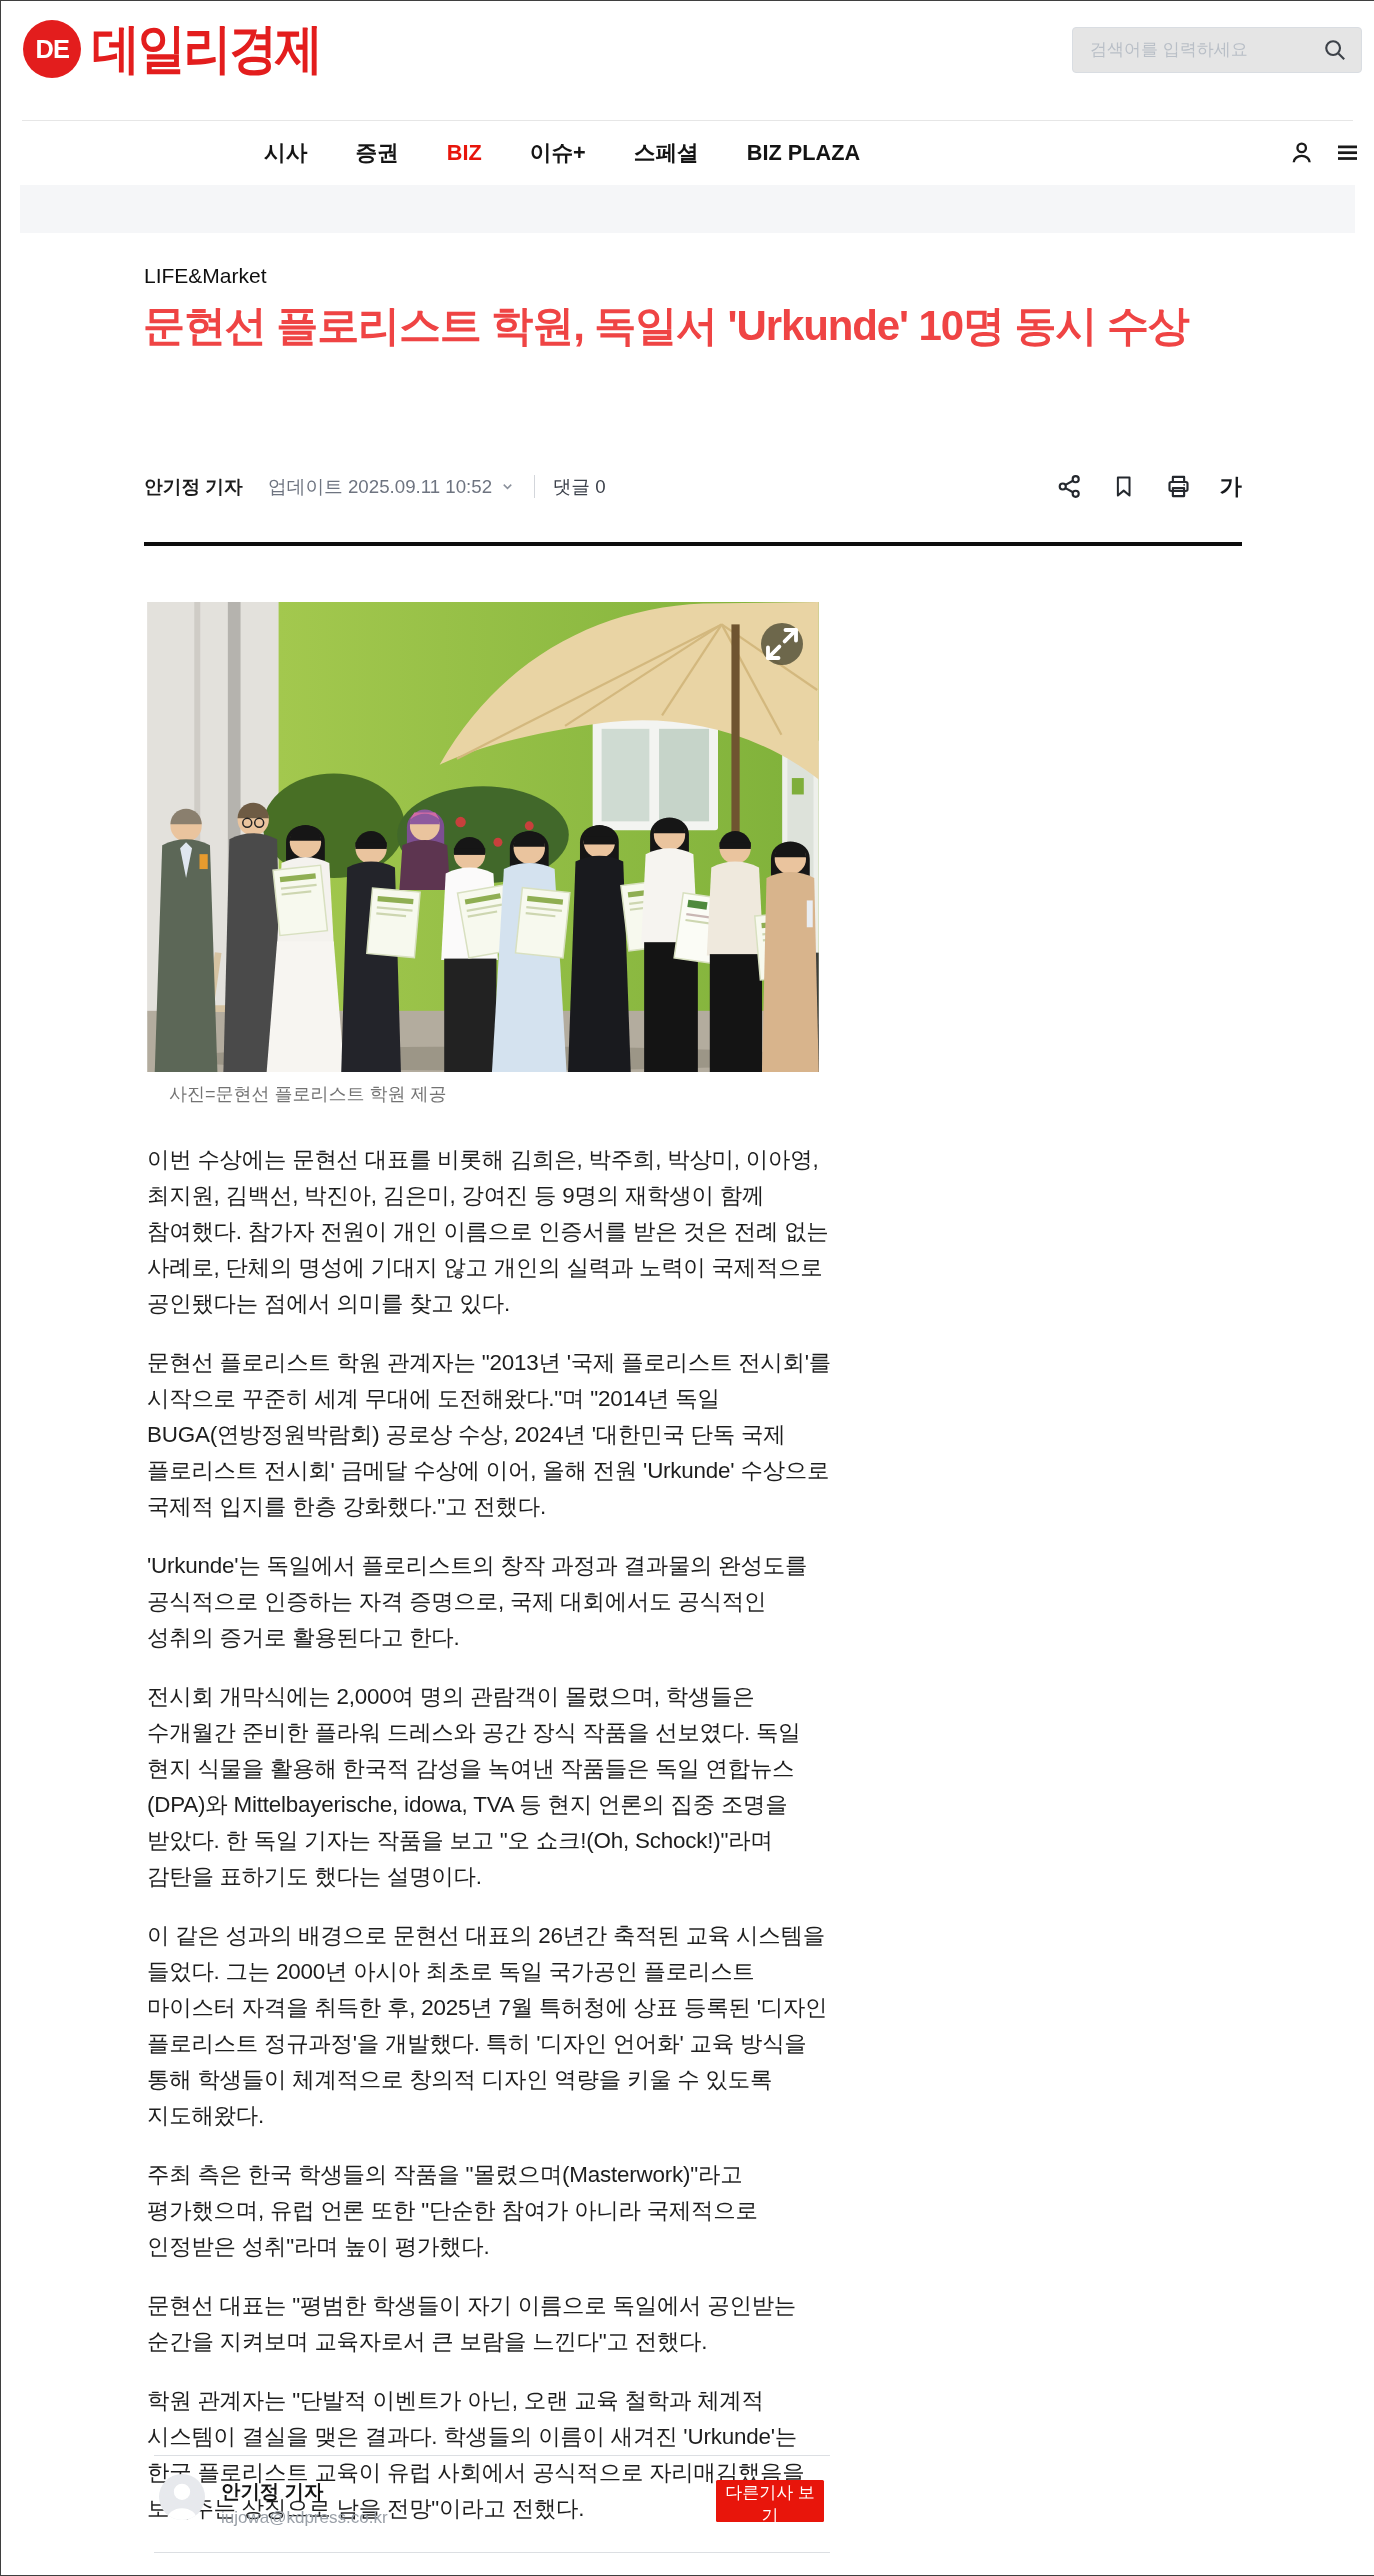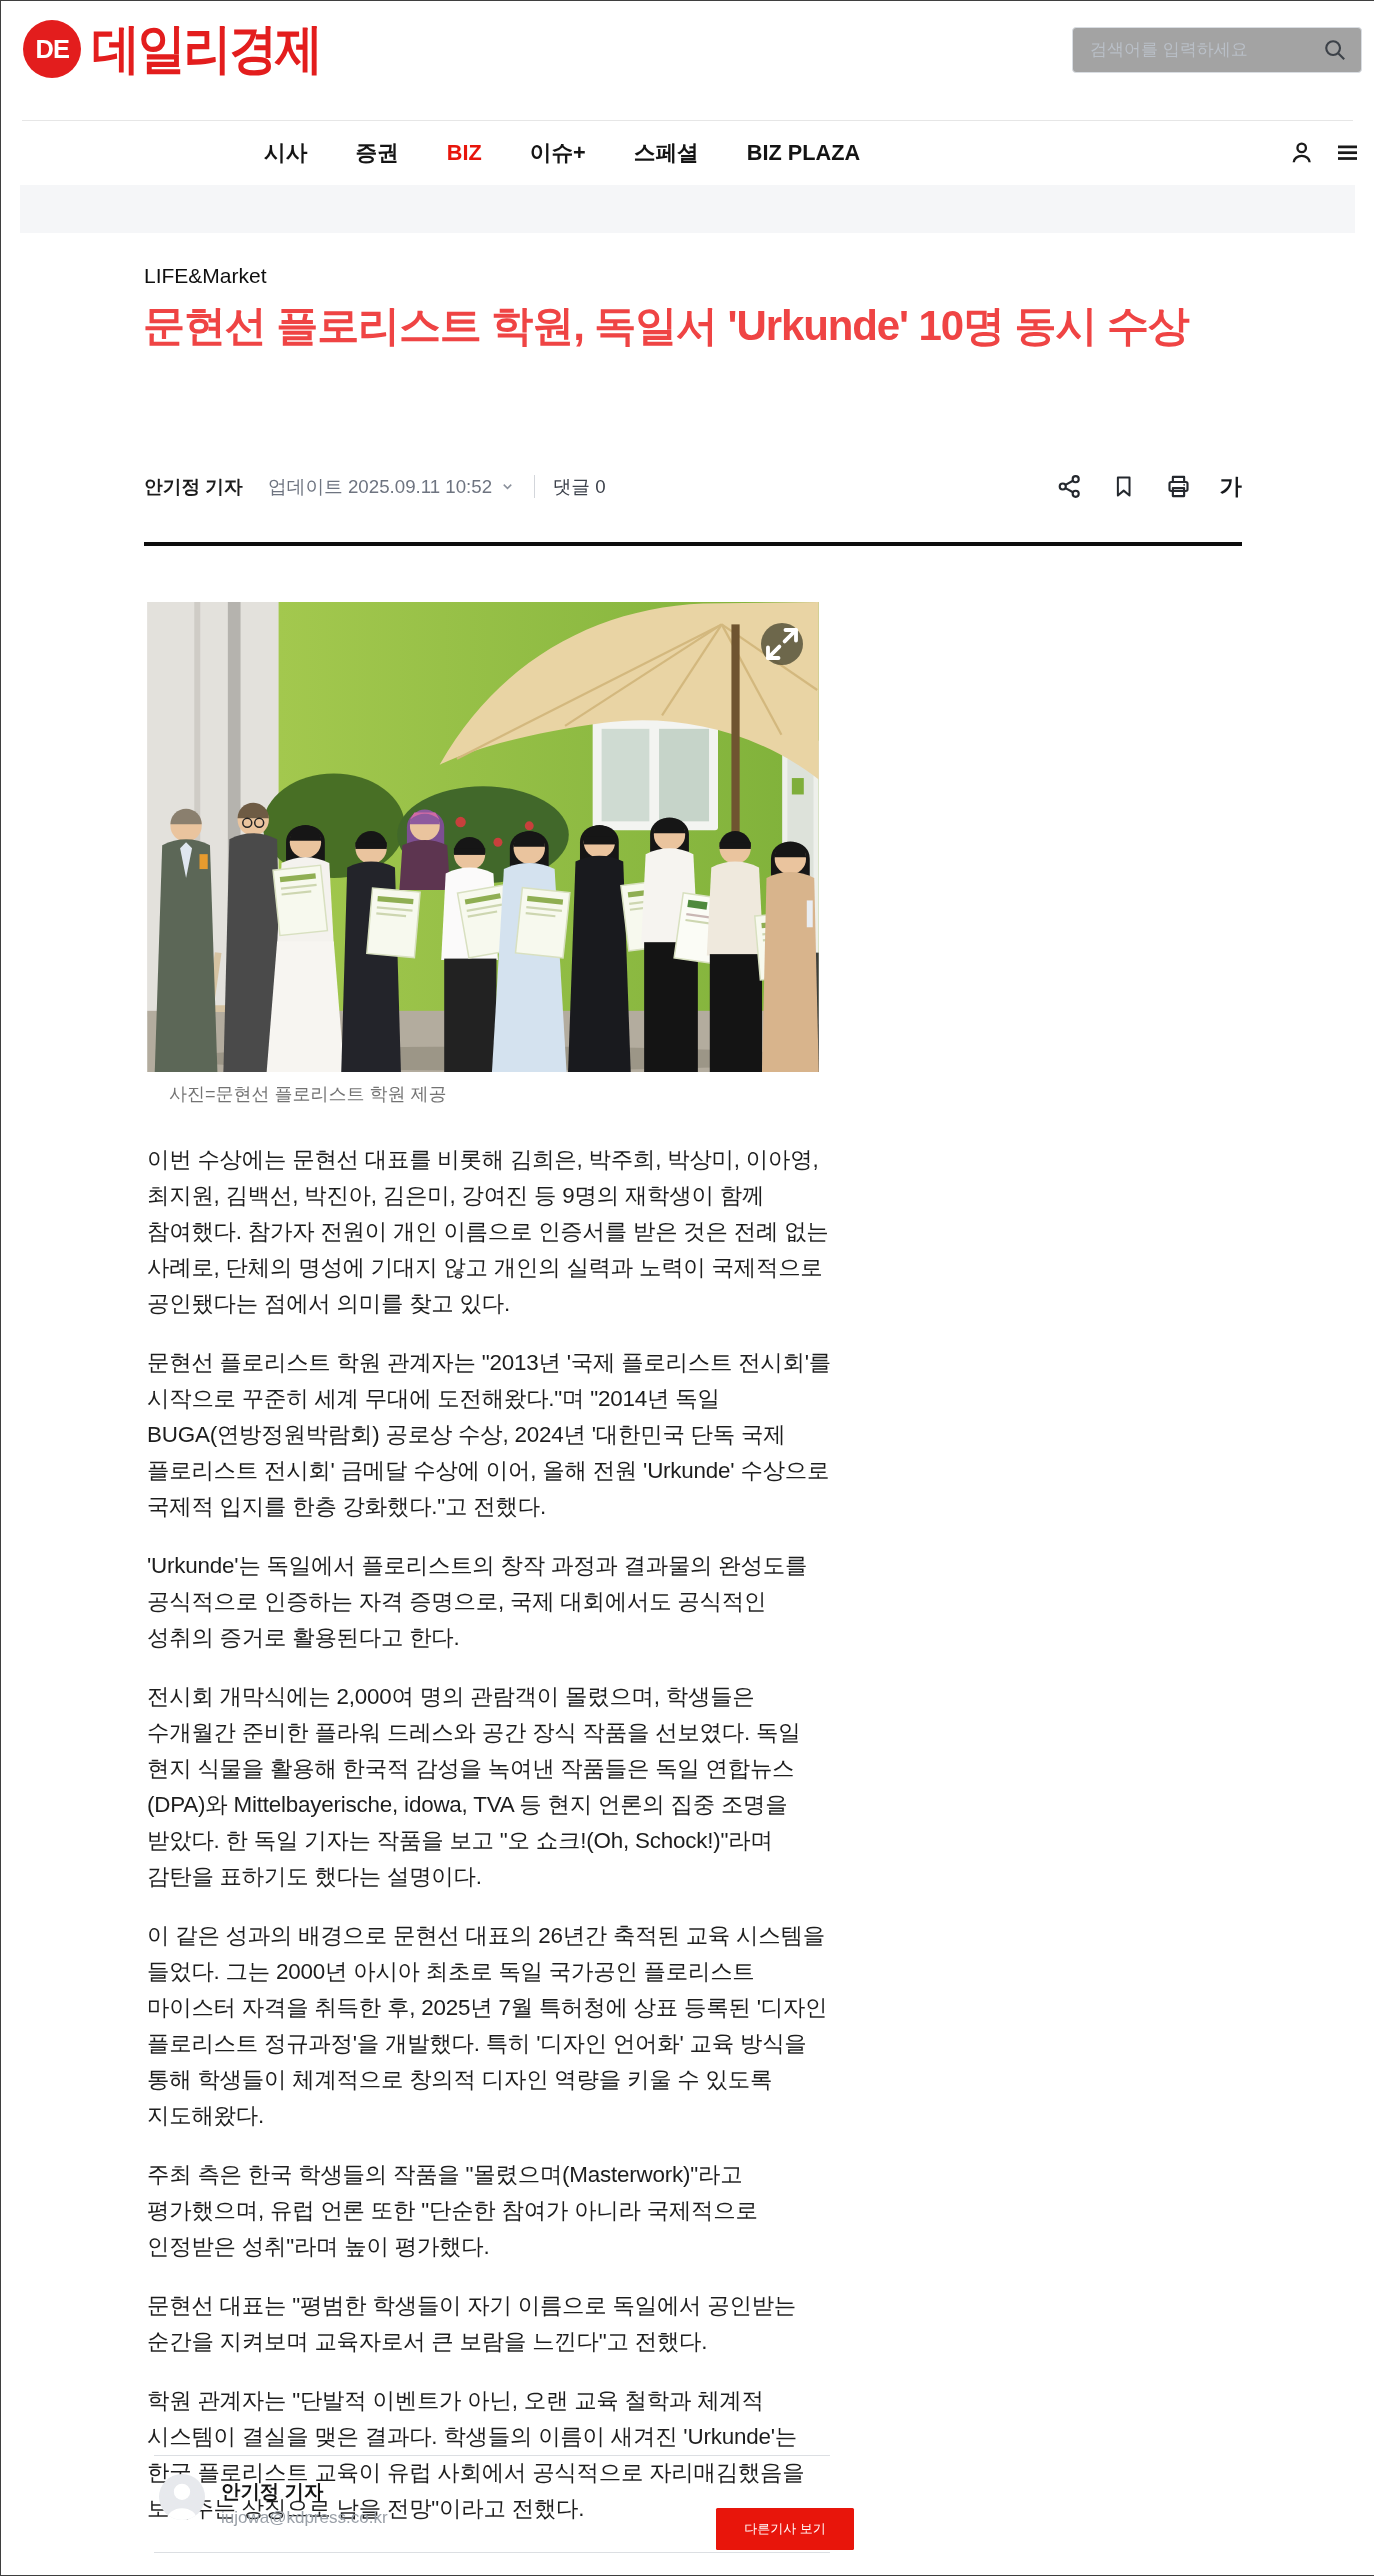--- a/index.html
+++ b/index.html
@@ -14,21 +14,21 @@
   .logo-badge{
     width:58px;height:58px;border-radius:50%;background:var(--brand-red);
     color:#fff;font-weight:bold;font-size:25.4px;display:flex;align-items:center;justify-content:center;letter-spacing:-0.7px;
   }
   .logo-text{
     color:var(--brand-red);font-weight:900;font-size:48px;letter-spacing:-2.2px;
     transform:scaleY(1.12);transform-origin:center;white-space:nowrap;
   }
   .search-box{
     position:absolute;right:12px;top:26px;width:290px;height:46px;box-sizing:border-box;
-    border:0.7px solid #d9dde2;border-radius:4px;background:#a3a3a3;
+    border:0.7px solid #d9dde2;border-radius:4px;background:#e5e5e5;
     display:flex;align-items:center;padding:0 13.4px 0 15px;
   }
   .search-box input{
     flex:1;border:none;outline:none;background:transparent;font-size:17px;color:#333;
     font-family:inherit;
   }
   .search-box input::placeholder{color:#b9bfc7;}
   .search-icon{display:flex;color:#3c4148;}
   .header-divider{position:absolute;left:21px;right:21px;top:119px;height:0.7px;background:#e6e6e6;}
   
@@ -64,22 +64,22 @@
   
   .article-body{position:absolute;left:146px;top:1141px;width:684px;}
   .article-body p{margin:0 0 23px 0;font-size:22.4px;line-height:36px;color:#1d1d1d;letter-spacing:-0.2px;word-break:keep-all;overflow-wrap:break-word;}
   
   .author-divider{position:absolute;left:153px;top:2454px;width:676px;height:0.7px;background:#dcdfe3;}
   .author-divider.bottom{top:2551px;}
   .avatar{position:absolute;left:158px;top:2473px;width:46px;height:46px;border-radius:50%;background:#e7e9ed;overflow:hidden;}
   .author-name{position:absolute;left:220px;top:2477px;font-size:19.4px;font-weight:bold;color:#141414;cursor:pointer;}
   .author-email{position:absolute;left:220px;top:2507px;font-size:17px;color:#9aa0a8;}
   .more-btn{
-    position:absolute;left:715px;top:2479px;width:138px;height:42px;border:none;border-radius:1.5px;
-    background:var(--button-red);color:#fff;font-size:13px;font-family:inherit;cursor:pointer;margin-top:28px;
+    position:absolute;left:715px;top:2479px;width:108px;height:42px;border:none;border-radius:1.5px;
+    background:var(--button-red);color:#fff;font-size:17px;font-family:inherit;cursor:pointer;
   }
 </style>
 </head>
 <body>
 
 <div class="page" style="--brand-red: #e31d1d; --button-red: #e8150b;">
 
   <a class="logo">
     <span class="logo-badge">DE</span>
     <span class="logo-text">데일리경제</span>

